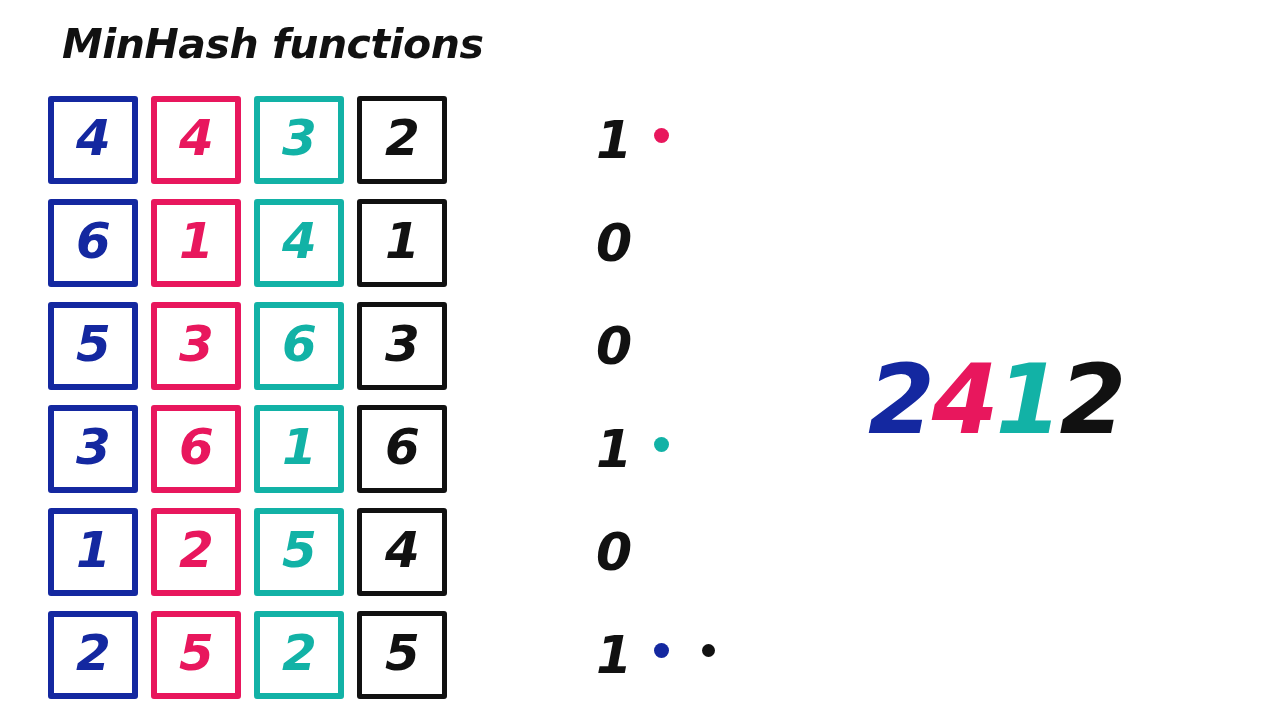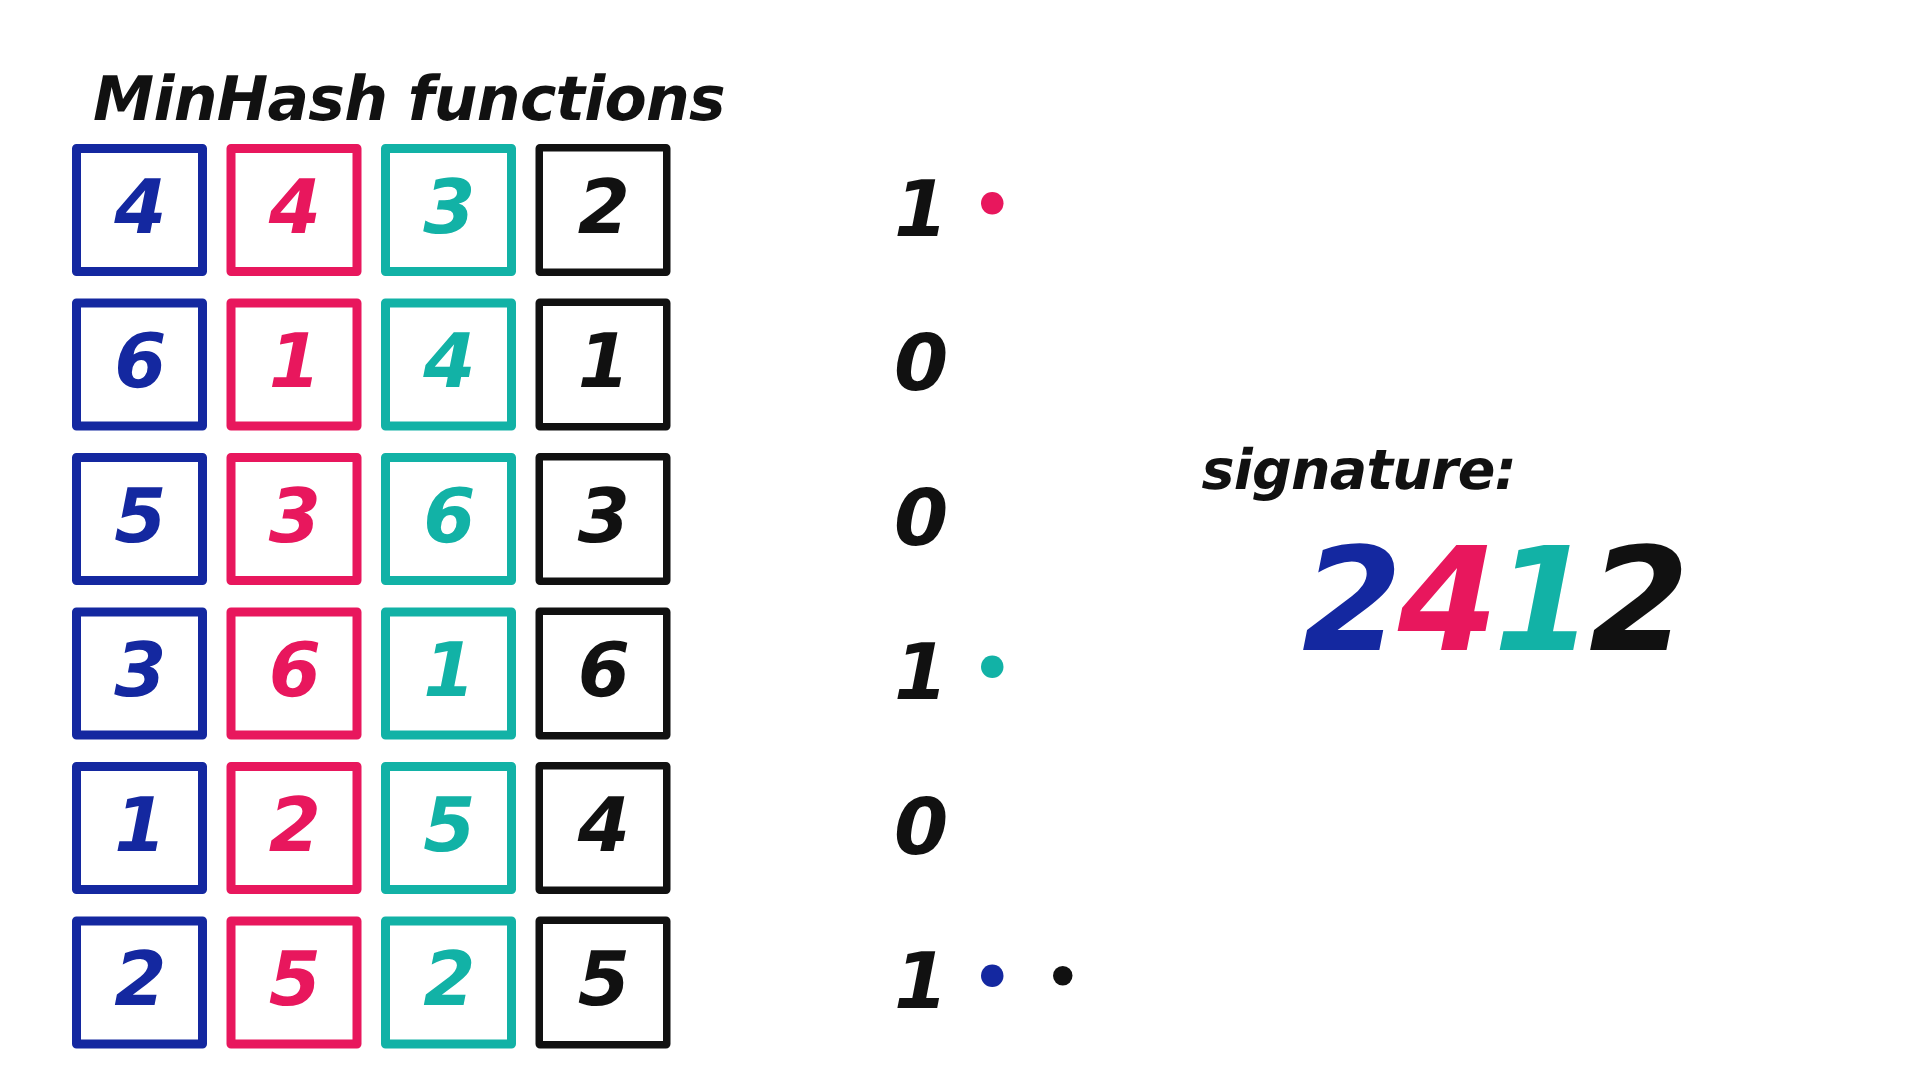--- a/index.html
+++ b/index.html
@@ -26,21 +26,20 @@
     color: #111111;
     white-space: nowrap;
     letter-spacing: -0.5px;
   }
 
   #minhash-title {
     left: 62px;
     top: 20px;
     font-size: 41px;
     line-height: 48px;
-    margin-top: 22px;
   }
 
   #sparse-title {
     left: 500px;
     top: 0px;
     font-size: 36px;
     line-height: 47px;
     text-align: center;
     width: 280px;
     white-space: normal;
@@ -253,21 +252,20 @@
       </div>
       <div class="sparse-row" style="top: 515px;">
         <span class="sparse-bit">1</span>
         <div class="dot-zone">
           <span class="dot" style="background: rgb(20, 40, 160); width: 15px; height: 15px; left: 16px; top: 32px;"></span>
           <span class="dot" style="background: rgb(17, 17, 17); width: 13px; height: 13px; left: 64px; top: 33px;"></span>
         </div>
       </div>
     </div>
 
-  <div class="handwriting" id="signature-label">signature:</div>
 
   <div id="signature-value">
       <span class="sig-digit" style="color: rgb(20, 40, 160);">2</span>
       <span class="sig-digit" style="color: rgb(232, 23, 93);">4</span>
       <span class="sig-digit" style="color: rgb(18, 178, 166);">1</span>
       <span class="sig-digit" style="color: rgb(17, 17, 17);">2</span>
     </div>
 
 </div>
 

